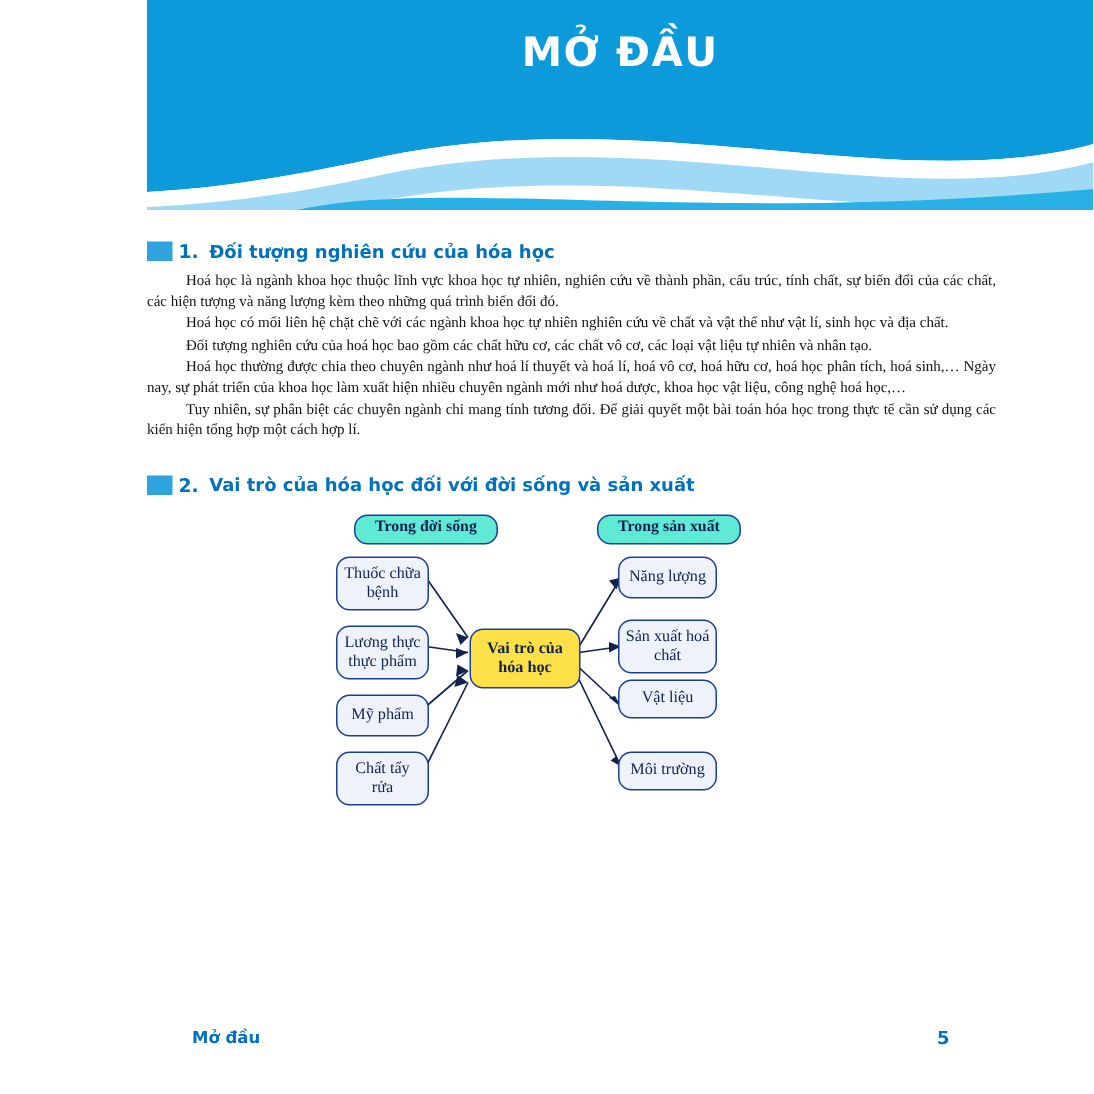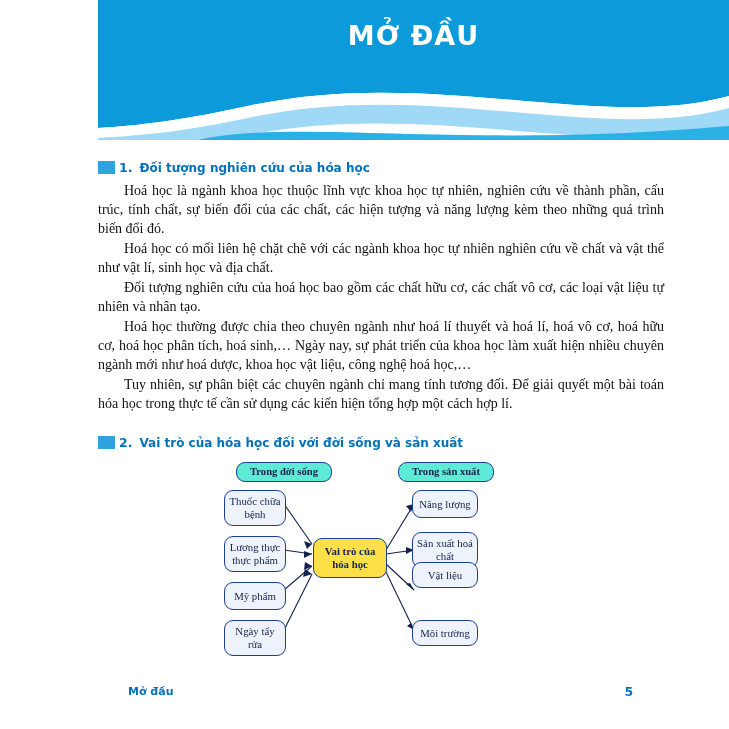--- a/index.html
+++ b/index.html
@@ -79,21 +79,21 @@
   }
   .section-title {
     color: #0072bc;
     font-family: "DejaVu Sans", sans-serif;
     font-weight: bold;
     font-size: 12px;
   }
 
   p.para {
     margin: 0 0 1px 0;
-    font-size: 14px;
+    font-size: 10px;
     line-height: 1.36;
     text-align: justify;
     text-indent: 26px;
     color: #111111;
   }
 
   .section2 {
     margin-top: 22px;
   }
 
@@ -227,25 +227,25 @@
       </svg>
 
       <div class="node header-node" style="left:138px; top:0px; width:96px; height:20px;">Trong đời sống</div>
       <div class="node header-node" style="left:300px; top:0px; width:96px; height:20px;">Trong sản xuất</div>
 
       <div class="node center-node" style="left:215px; top:76px; width:74px; height:40px;">Vai trò của hóa học</div>
 
       <div class="node" style="left:126px; top:28px; width:62px; height:36px;">Thuốc chữa bệnh</div>
       <div class="node" style="left:126px; top:74px; width:62px; height:36px;">Lương thực thực phẩm</div>
       <div class="node" style="left:126px; top:120px; width:62px; height:28px;">Mỹ phẩm</div>
-      <div class="node" style="left:126px; top:158px; width:62px; height:36px;">Ngày tẩy rửa</div>
+      <div class="node" style="left:126px; top:158px; width:62px; height:36px;">Chất tẩy rửa</div>
 
       <div class="node" style="left:314px; top:28px; width:66px; height:28px;">Năng lượng</div>
       <div class="node" style="left:314px; top:70px; width:66px; height:36px;">Sản xuất hoá chất</div>
-      <div class="node" style="left:314px; top:100px; width:66px; height:26px;">Vật liệu</div>
+      <div class="node" style="left:314px; top:110px; width:66px; height:26px;">Vật liệu</div>
       <div class="node" style="left:314px; top:158px; width:66px; height:26px;">Môi trường</div>
     </div>
   </div>
 
   <div class="footer">
     <div class="footer-left">Mở đầu</div>
     <div class="footer-right">5</div>
   </div>
 
 </div>

